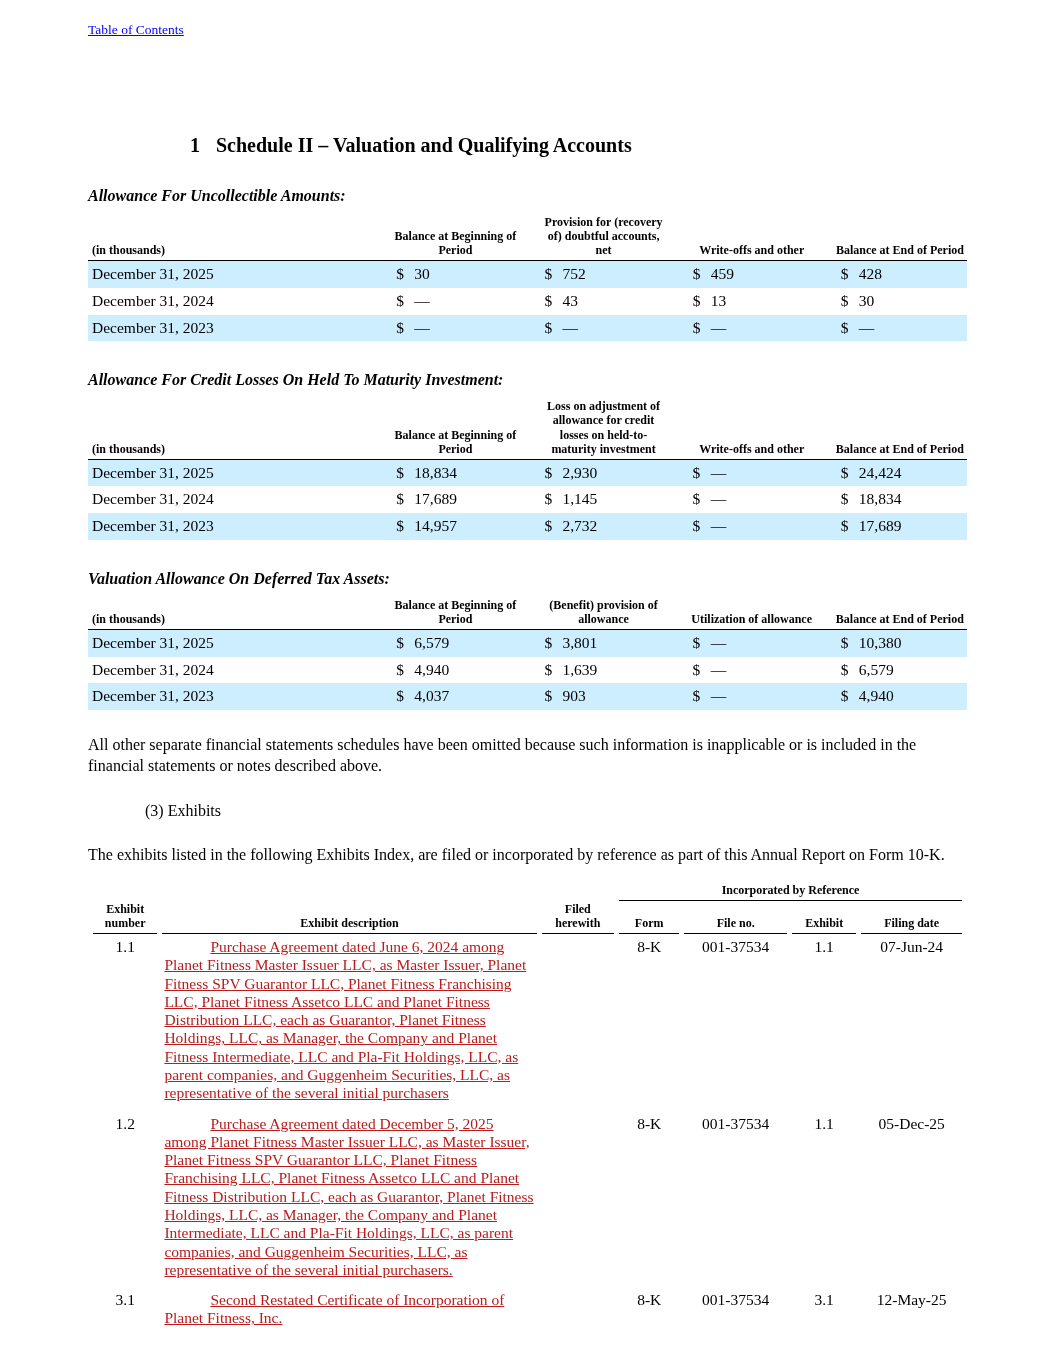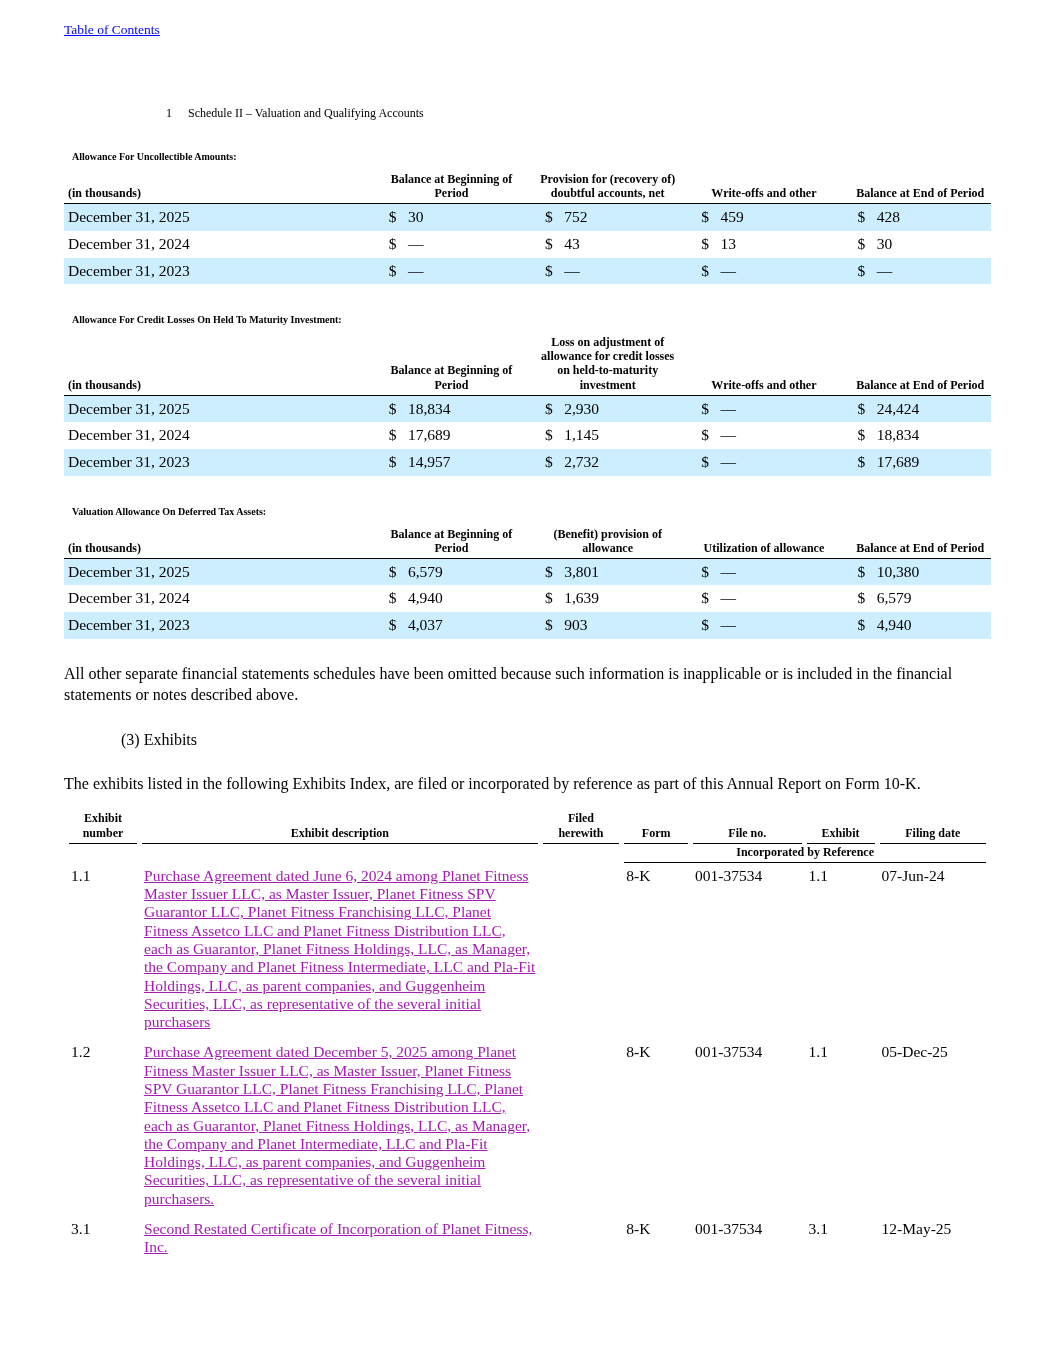--- a/index.html
+++ b/index.html
@@ -1,47 +1,47 @@
 <!DOCTYPE html>
 <html><head>
 <meta charset="utf-8">
 <style>
   * { box-sizing: border-box; }
   html, body { margin: 0; padding: 0; background: #ffffff; }
   body { font-family: "Liberation Serif", "DejaVu Serif", serif; color: #000; }
-  .page { width: 1055px; min-height: 1365px; margin: 0 auto; padding: 20px 64px 24px; position: relative; background: #fff; border-radius: 27px; }
+  .page { width: 1055px; min-height: 1365px; margin: 0 auto; padding: 20px 88px 24px; position: relative; background: #fff; border-radius: 27px; }
 
   .toc-link { color: #0000ff; font-size: 13.5px; text-decoration: underline; }
 
-  .schedule-heading { margin-top: 68px; padding-left: 102px; font-size: 12px; }
+  .schedule-heading { margin-top: 96px; padding-left: 102px; font-size: 20px; font-weight: bold; }
   .schedule-heading .ttl { margin-left: 16px; }
 
-  .sec-title { font-size: 10px; font-weight: bold; margin: 30px 8px 0; }
+  .sec-title { font-size: 16px; font-weight: bold; margin: 30px 0 0; font-style: italic; }
 
   table.fin { width: 100%; border-collapse: collapse; table-layout: fixed; margin-top: 9px; }
   table.fin th { font-size: 12px; font-weight: bold; vertical-align: bottom; text-align: center;
                  padding: 1px 2px 3px; border-bottom: 1.5px solid #000; line-height: 1.18; }
   table.fin th.lbl { text-align: left; padding-left: 4px; }
   table.fin td { font-size: 15.5px; padding: 4px 4px; line-height: 1.2; vertical-align: bottom; }
   table.fin td.rowlbl { padding-left: 4px; }
   table.fin td.cur { padding: 4px 0 4px 8px; }
   table.fin td.val { text-align: left; padding-right: 8px; }
   table.fin tr.hl td { background: #cceeff; }
 
   .para { font-size: 16px; line-height: 1.33; margin-top: 24px; }
   .exhibits-heading { margin-top: 26px; padding-left: 57px; font-size: 16px; }
   .exhibits-heading .ttl { margin-left: 4px; }
 
   table.ex { width: 100%; border-collapse: separate; border-spacing: 5px 0; table-layout: fixed; margin-top: 14px; }
   table.ex th { font-size: 12px; font-weight: bold; vertical-align: bottom; text-align: center;
                 padding: 1px 2px 3px; border-bottom: 1.5px solid #000; line-height: 1.18; }
   table.ex th.nob { border-bottom: none; }
   table.ex td { font-size: 15.5px; vertical-align: top; padding: 4px 2px 8px; line-height: 1.18; }
-  table.ex td.c { }
-  table.ex a { color: #a21caf; text-decoration: underline; }
+  table.ex td.c { text-align: center; }
+  table.ex a { color: #b91c1c; text-decoration: underline; margin-left: 46px; }
 
   .footer-page-number { position: absolute; bottom: 26px; left: 0; width: 100%; text-align: center; font-size: 15px; }
 </style>
 </head>
 <body>
 
 <div class="page">
 
   <a href="#" class="toc-link">Table of Contents</a>
 
@@ -288,31 +288,31 @@
       <col style="width:64px">
         <col style="width:372px">
         <col style="width:72px">
       <col style="width:60px">
         <col style="width:102px">
         <col style="width:64px">
         <col style="width:100px">
     </colgroup>
     <thead>
       <tr>
+        <th class="nob" colspan="3"></th>
+        <th colspan="4">Incorporated by Reference</th>
+      </tr>
+      <tr>
         <th>Exhibit number</th>
         <th>Exhibit description</th>
         <th>Filed herewith</th>
         <th>Form</th>
         <th>File no.</th>
         <th>Exhibit</th>
         <th>Filing date</th>
-      </tr>
-      <tr>
-        <th class="nob" colspan="3"></th>
-        <th colspan="4">Incorporated by Reference</th>
       </tr>
     </thead>
     <tbody>
       <tr>
         <td class="c">1.1</td>
         <td>
           <a href="#">Purchase Agreement dated June 6, 2024 among Planet Fitness Master Issuer LLC, as Master Issuer, Planet Fitness SPV Guarantor LLC, Planet Fitness Franchising LLC, Planet Fitness Assetco LLC and Planet Fitness Distribution LLC, each as Guarantor, Planet Fitness Holdings, LLC, as Manager, the Company and Planet Fitness Intermediate, LLC and Pla-Fit Holdings, LLC, as parent companies, and Guggenheim Securities, LLC, as representative of the several initial purchasers</a>
         </td>
         <td class="c"></td>
         <td class="c">8-K</td>

